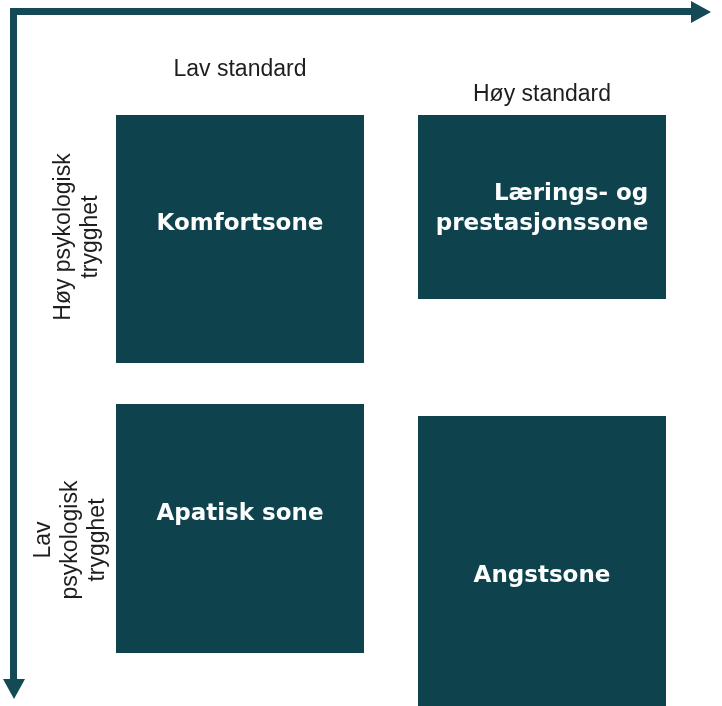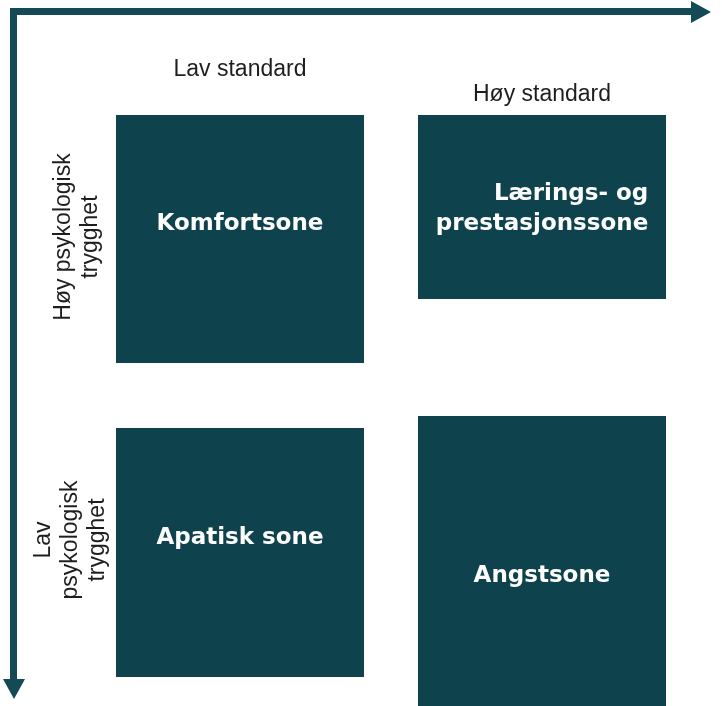--- a/index.html
+++ b/index.html
@@ -65,21 +65,21 @@
   .quad {
     position: absolute;
     width: 248px;
     background: var(--box, #0e424d);
     display: flex;
     align-items: center;
     justify-content: center;
   }
   .q-tl { left: 116px; top: 115px; height: 248px; }
   .q-tr { left: 418px; top: 115px; height: 184px; }
-  .q-bl { left: 116px; top: 428px; height: 249px; }
+  .q-bl { left: 116px; top: 404px; height: 249px; }
   .q-br { left: 418px; top: 416px; height: 316px; }
   .quad-label {
     color: var(--box-text, #fdfdfd);
     font-family: "DejaVu Sans", "Liberation Sans", sans-serif;
     font-weight: bold;
     font-size: 23px;
     line-height: 30px;
     text-align: right;
     white-space: pre-line;
     padding: 0 8px;

